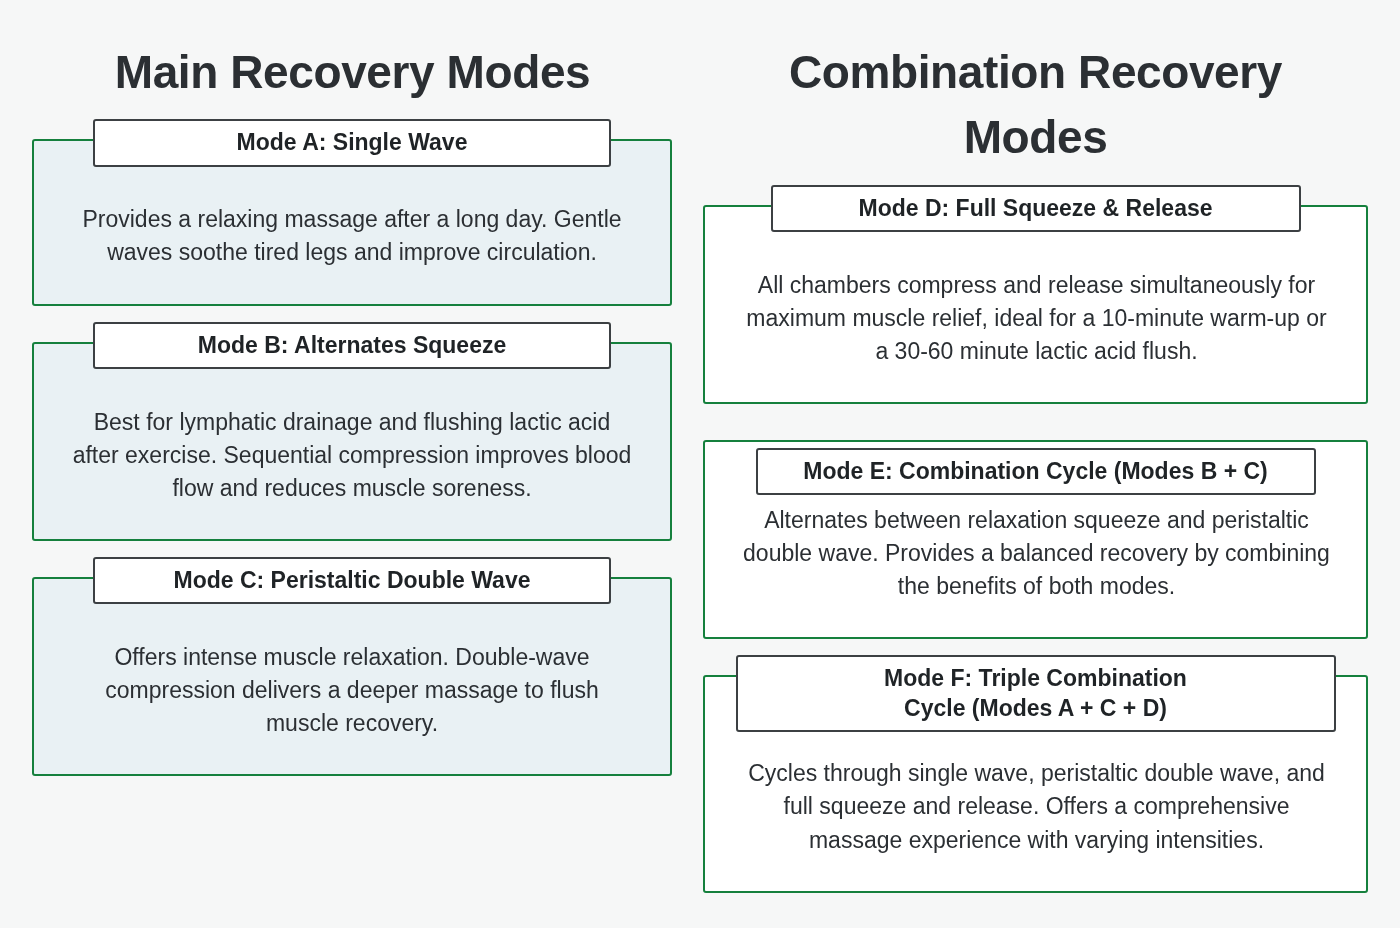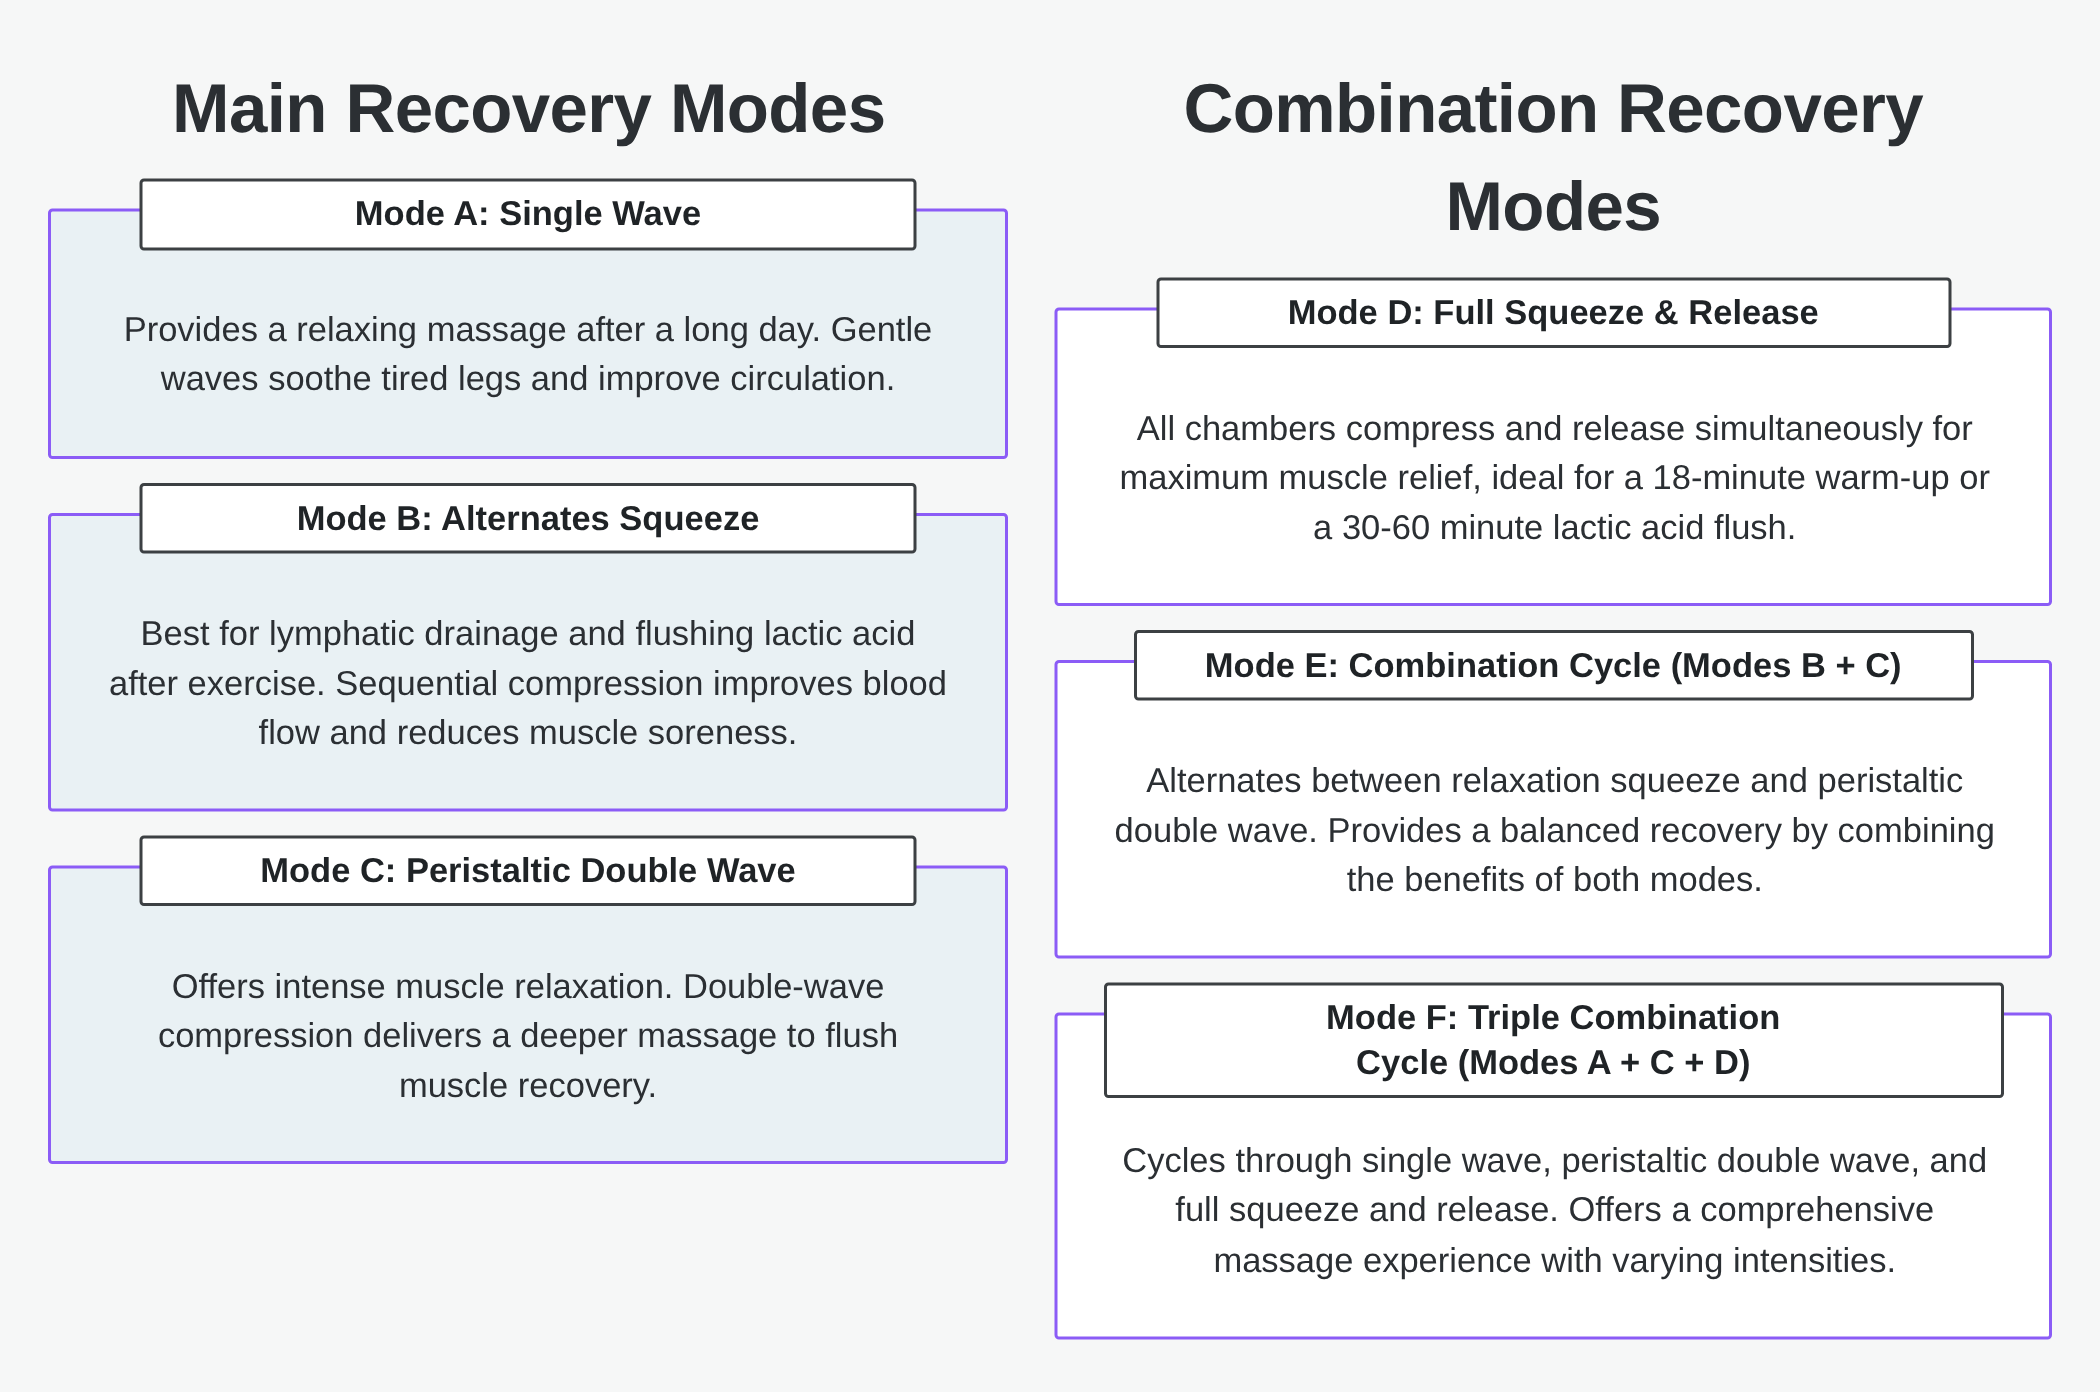--- a/index.html
+++ b/index.html
@@ -46,21 +46,21 @@
   }
   .cards {
     width: 100%;
     display: flex;
     flex-direction: column;
     align-items: stretch;
   }
   .card {
     position: relative;
     box-sizing: border-box;
-    border: 2px solid #8b5cf6;
+    border: 2px solid #15803d;
     border-radius: 3px;
     margin-bottom: 36px;
     padding: 46px 18px 18px 18px;
   }
   .card.filled {
     background: #e9f1f4;
   }
   .card.plain {
     background: #ffffff;
     padding-left: 20px;
@@ -87,21 +87,21 @@
     line-height: 1.44;
     text-align: center;
     color: #2b2f33;
     margin: 16px;
     white-space: pre-line;
   }
   .left .card { width: 640px; }
   .left .card-label { width: 518px; }
   .right .card { width: 665px; }
   .right .card-label { width: 530px; }
-  .right .card-label.label-e { width: 560px; }
+  .right .card-label.label-e { width: 560px; margin-top: 28px; }
   .right .card-label.label-f { width: 600px; }
 </style>
 </head>
 <body>
 
 <div class="page">
 
   <div class="column col-left left">
     <h1 class="column-title">Main Recovery Modes</h1>
     <div class="cards">
@@ -123,21 +123,21 @@
 
     </div>
   </div>
 
   <div class="column col-right right">
     <h1 class="column-title">Combination Recovery Modes</h1>
     <div class="cards">
 
       <div class="card plain">
         <div class="card-label">Mode D: Full Squeeze &amp; Release</div>
-        <p class="card-body">All chambers compress and release simultaneously for maximum muscle relief, ideal for a 18-minute warm-up or a 30-60 minute lactic acid flush.</p>
+        <p class="card-body">All chambers compress and release simultaneously for maximum muscle relief, ideal for a 10-minute warm-up or a 30-60 minute lactic acid flush.</p>
       </div>
 
       <div class="card plain">
         <div class="card-label label-e">Mode E: Combination Cycle (Modes B + C)</div>
         <p class="card-body">Alternates between relaxation squeeze and peristaltic double wave. Provides a balanced recovery by combining the benefits of both modes.</p>
       </div>
 
       <div class="card plain" style="padding-top:64px;">
         <div class="card-label label-f">Mode F: Triple Combination
 Cycle (Modes A + C + D)</div>

